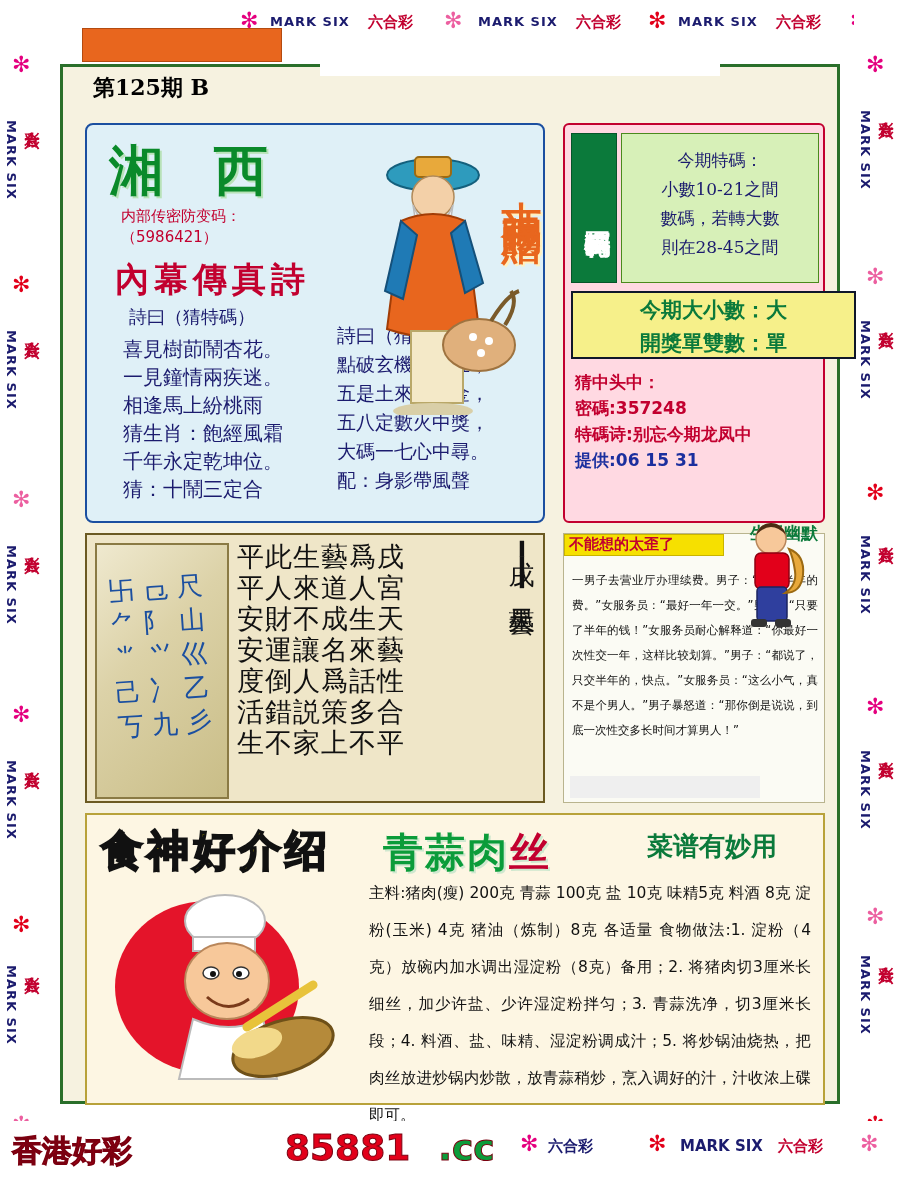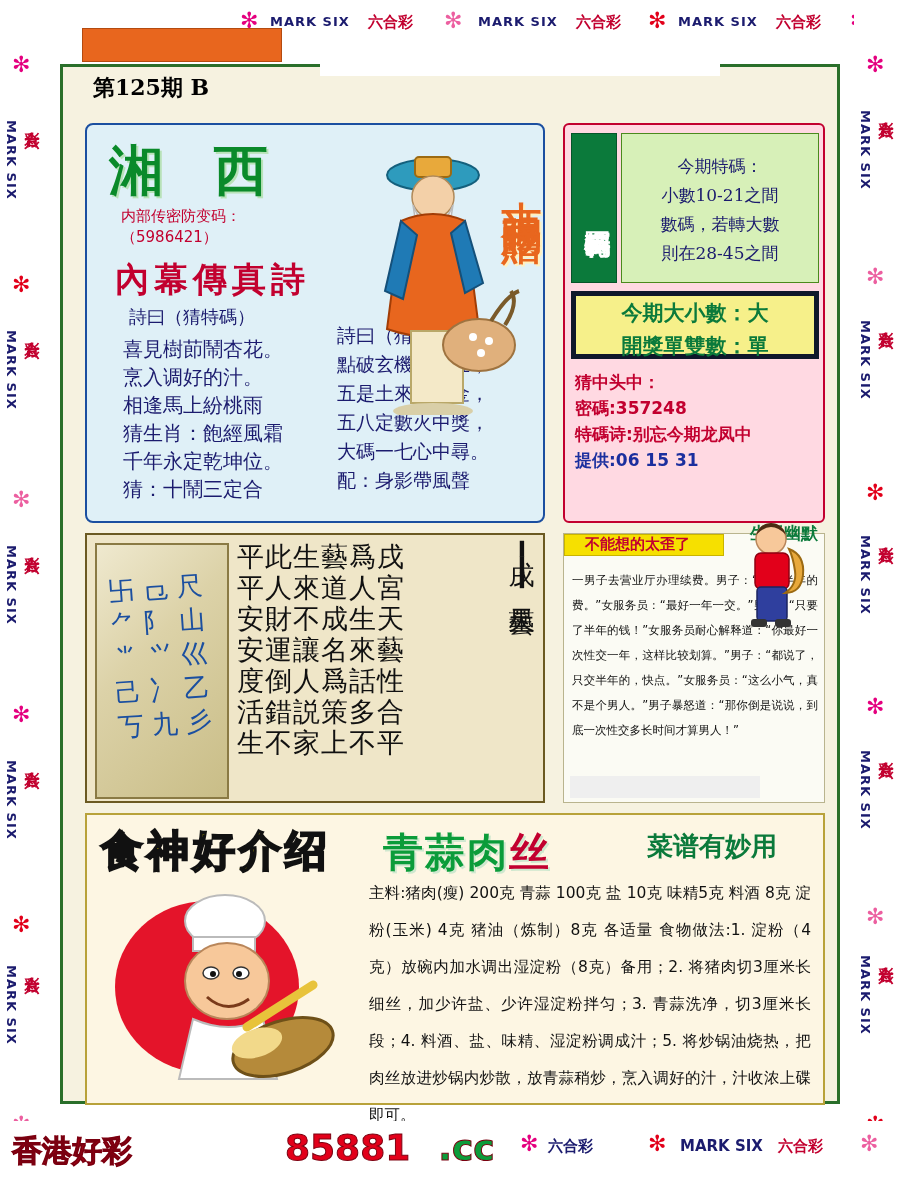--- a/index.html
+++ b/index.html
@@ -165,24 +165,24 @@
   }
   .green-box{
     position:absolute;left:56px;top:8px;width:198px;height:150px;
     background:#d7f0b8;border:1px solid #4a8a1d;box-sizing:border-box;
   }
   .green-box .gline{
     font-size:17px;color:#1b1b6e;text-align:center;
     line-height:29px;
     font-family:"DejaVu Serif","Liberation Serif",serif;
   }
-  .green-box .gline.first{margin-top:18px;}
+  .green-box .gline.first{margin-top:12px;}
   .yellow-box{
-    position:absolute;left:6px;top:166px;width:248px;height:68px;
-    background:#f6f08a;border:5px solid #0f172a;box-sizing:border-box;
+    position:absolute;left:6px;top:166px;width:285px;height:68px;
+    background:#f6f08a;border:2px solid #0f172a;box-sizing:border-box;
   }
   .yellow-box .yline{
     font-size:21px;font-weight:bold;color:#0b7a3b;
     text-align:center;line-height:33px;
     font-family:"DejaVu Serif","Liberation Serif",serif;
   }
   .pink-info{
     position:absolute;left:10px;top:244px;width:248px;
     font-size:17px;color:#c2002f;line-height:26px;font-weight:bold;
   }
@@ -223,21 +223,21 @@
 
   
   .card-joke{
     left:500px;top:466px;width:262px;height:270px;
     background:#fbfbf4;
     border:1px solid #b9b48e;
   }
   .joke-head{
     position:absolute;left:0;top:0;width:160px;height:22px;
     background:#f6e000;border:1px solid #c9b400;box-sizing:border-box;
-    color:#c2002f;font-size:15px;font-weight:bold;padding-left:20px;
+    color:#c2002f;font-size:15px;font-weight:bold;padding-left:4px;
   }
   .joke-tag{
     position:absolute;right:6px;top:-12px;
     font-size:17px;color:#0b7a3b;font-weight:bold;
     font-family:"DejaVu Serif","Liberation Serif",serif;
   }
   .joke-text{
     position:absolute;left:8px;top:34px;width:246px;
     font-size:11.5px;color:#111;line-height:25px;
     text-align:justify;
@@ -367,21 +367,21 @@
 
       <div class="card card-xiangxi">
         <div class="xx-title">湘 西</div>
         <div class="xx-sub">内部传密防变码：</div>
         <div class="xx-code">（5986421）</div>
         <div class="xx-neimu">內幕傳真詩</div>
         <div class="xx-shiyue">詩曰（猜特碼）</div>
 
         <div class="poem-left">
           <div>喜見樹莭鬧杏花。</div>
-          <div>烹入调好的汁。</div>
+          <div>一見鐘情兩疾迷。</div>
           <div>相逢馬上紛桃雨</div>
           <div>猜生肖：飽經風霜</div>
           <div>千年永定乾坤位。</div>
           <div>猜：十鬧三定合</div>
         </div>
 
         <div class="poem-right">
           <div>詩曰（猜平、連碼）</div>
           <div>點破玄機才知五，</div>
           <div>五是土來九是金，</div>

